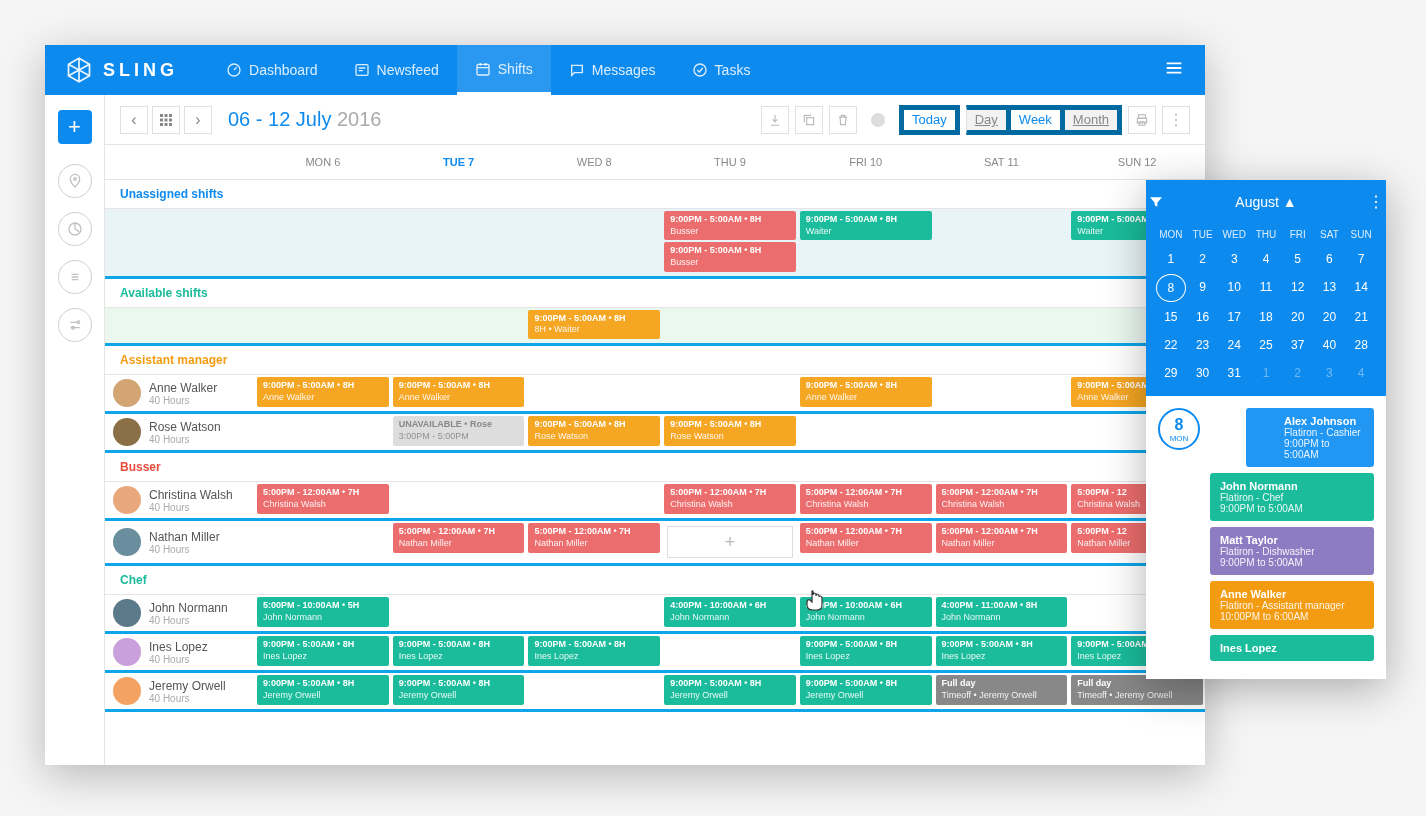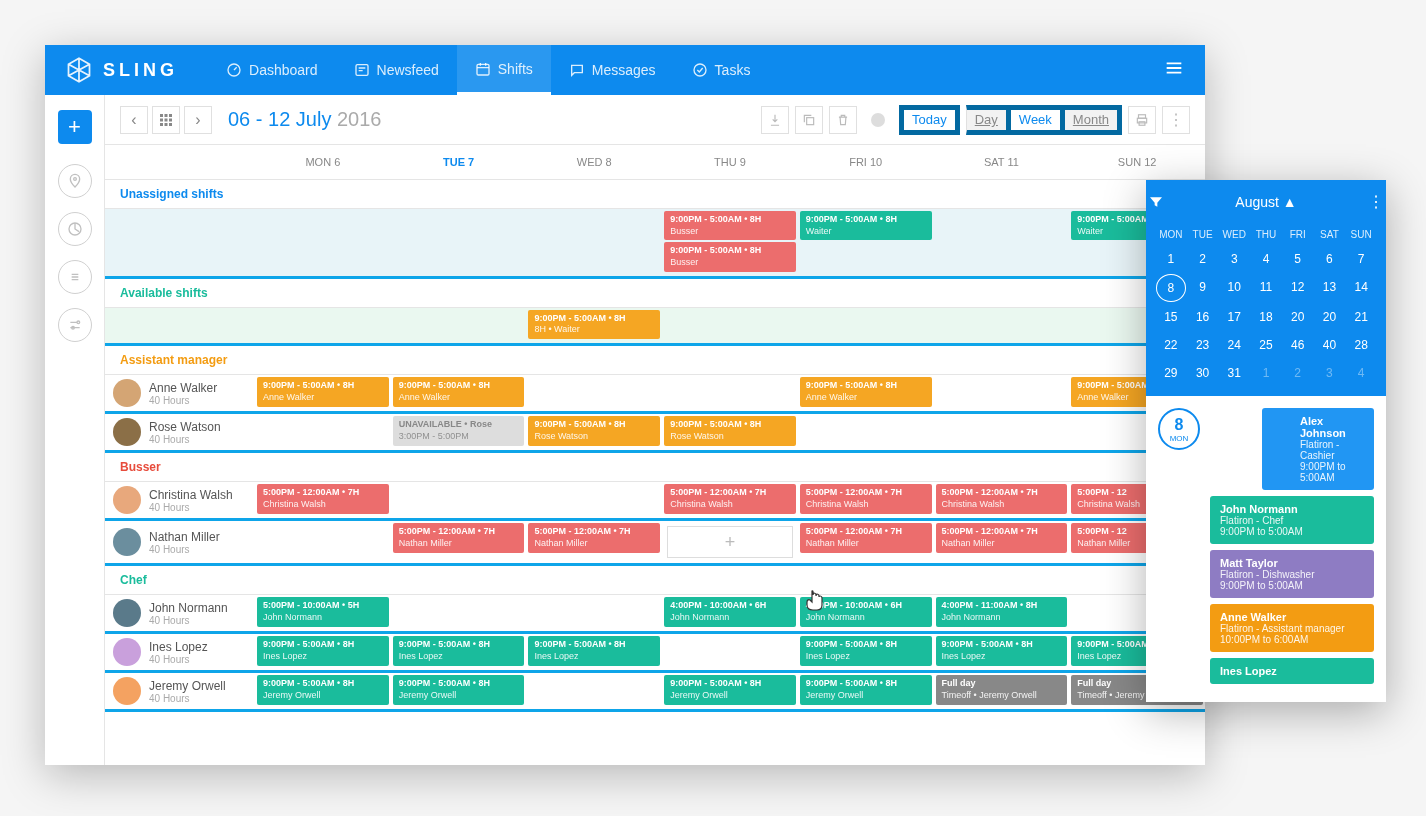--- a/index.html
+++ b/index.html
@@ -620,39 +620,39 @@
         <div class="cal-date">16</div>
         <div class="cal-date">17</div>
         <div class="cal-date">18</div>
         <div class="cal-date">20</div>
         <div class="cal-date">20</div>
         <div class="cal-date">21</div>
         <div class="cal-date">22</div>
         <div class="cal-date">23</div>
         <div class="cal-date">24</div>
         <div class="cal-date">25</div>
-        <div class="cal-date">46</div>
+        <div class="cal-date">37</div>
         <div class="cal-date">40</div>
         <div class="cal-date">28</div>
         <div class="cal-date">29</div>
         <div class="cal-date">30</div>
         <div class="cal-date">31</div>
         <div class="cal-date dim">1</div>
         <div class="cal-date dim">2</div>
         <div class="cal-date dim">3</div>
         <div class="cal-date dim">4</div>
       </div>
   </div>
   <div class="sp-body">
     <div class="sp-date-badge">
       <div class="d">8</div>
       <div class="m">MON</div>
     </div>
     <div style="overflow:hidden" id="sp-shifts">
-        <div class="sp-shift sp-blue" style="margin-left: 52px; padding-left: 38px;">
+        <div class="sp-shift sp-blue" style="margin-left: 36px; padding-left: 38px;">
           <div class="nm">Alex Johnson</div>
           <div class="sub">Flatiron - Cashier</div>
           <div class="sub">9:00PM to 5:00AM</div>
         </div>
         <div class="sp-shift sp-teal" style="clear: both;">
           <div class="nm">John Normann</div>
           <div class="sub">Flatiron - Chef</div>
           <div class="sub">9:00PM to 5:00AM</div>
         </div>
         <div class="sp-shift sp-purple" style="clear: both;">

